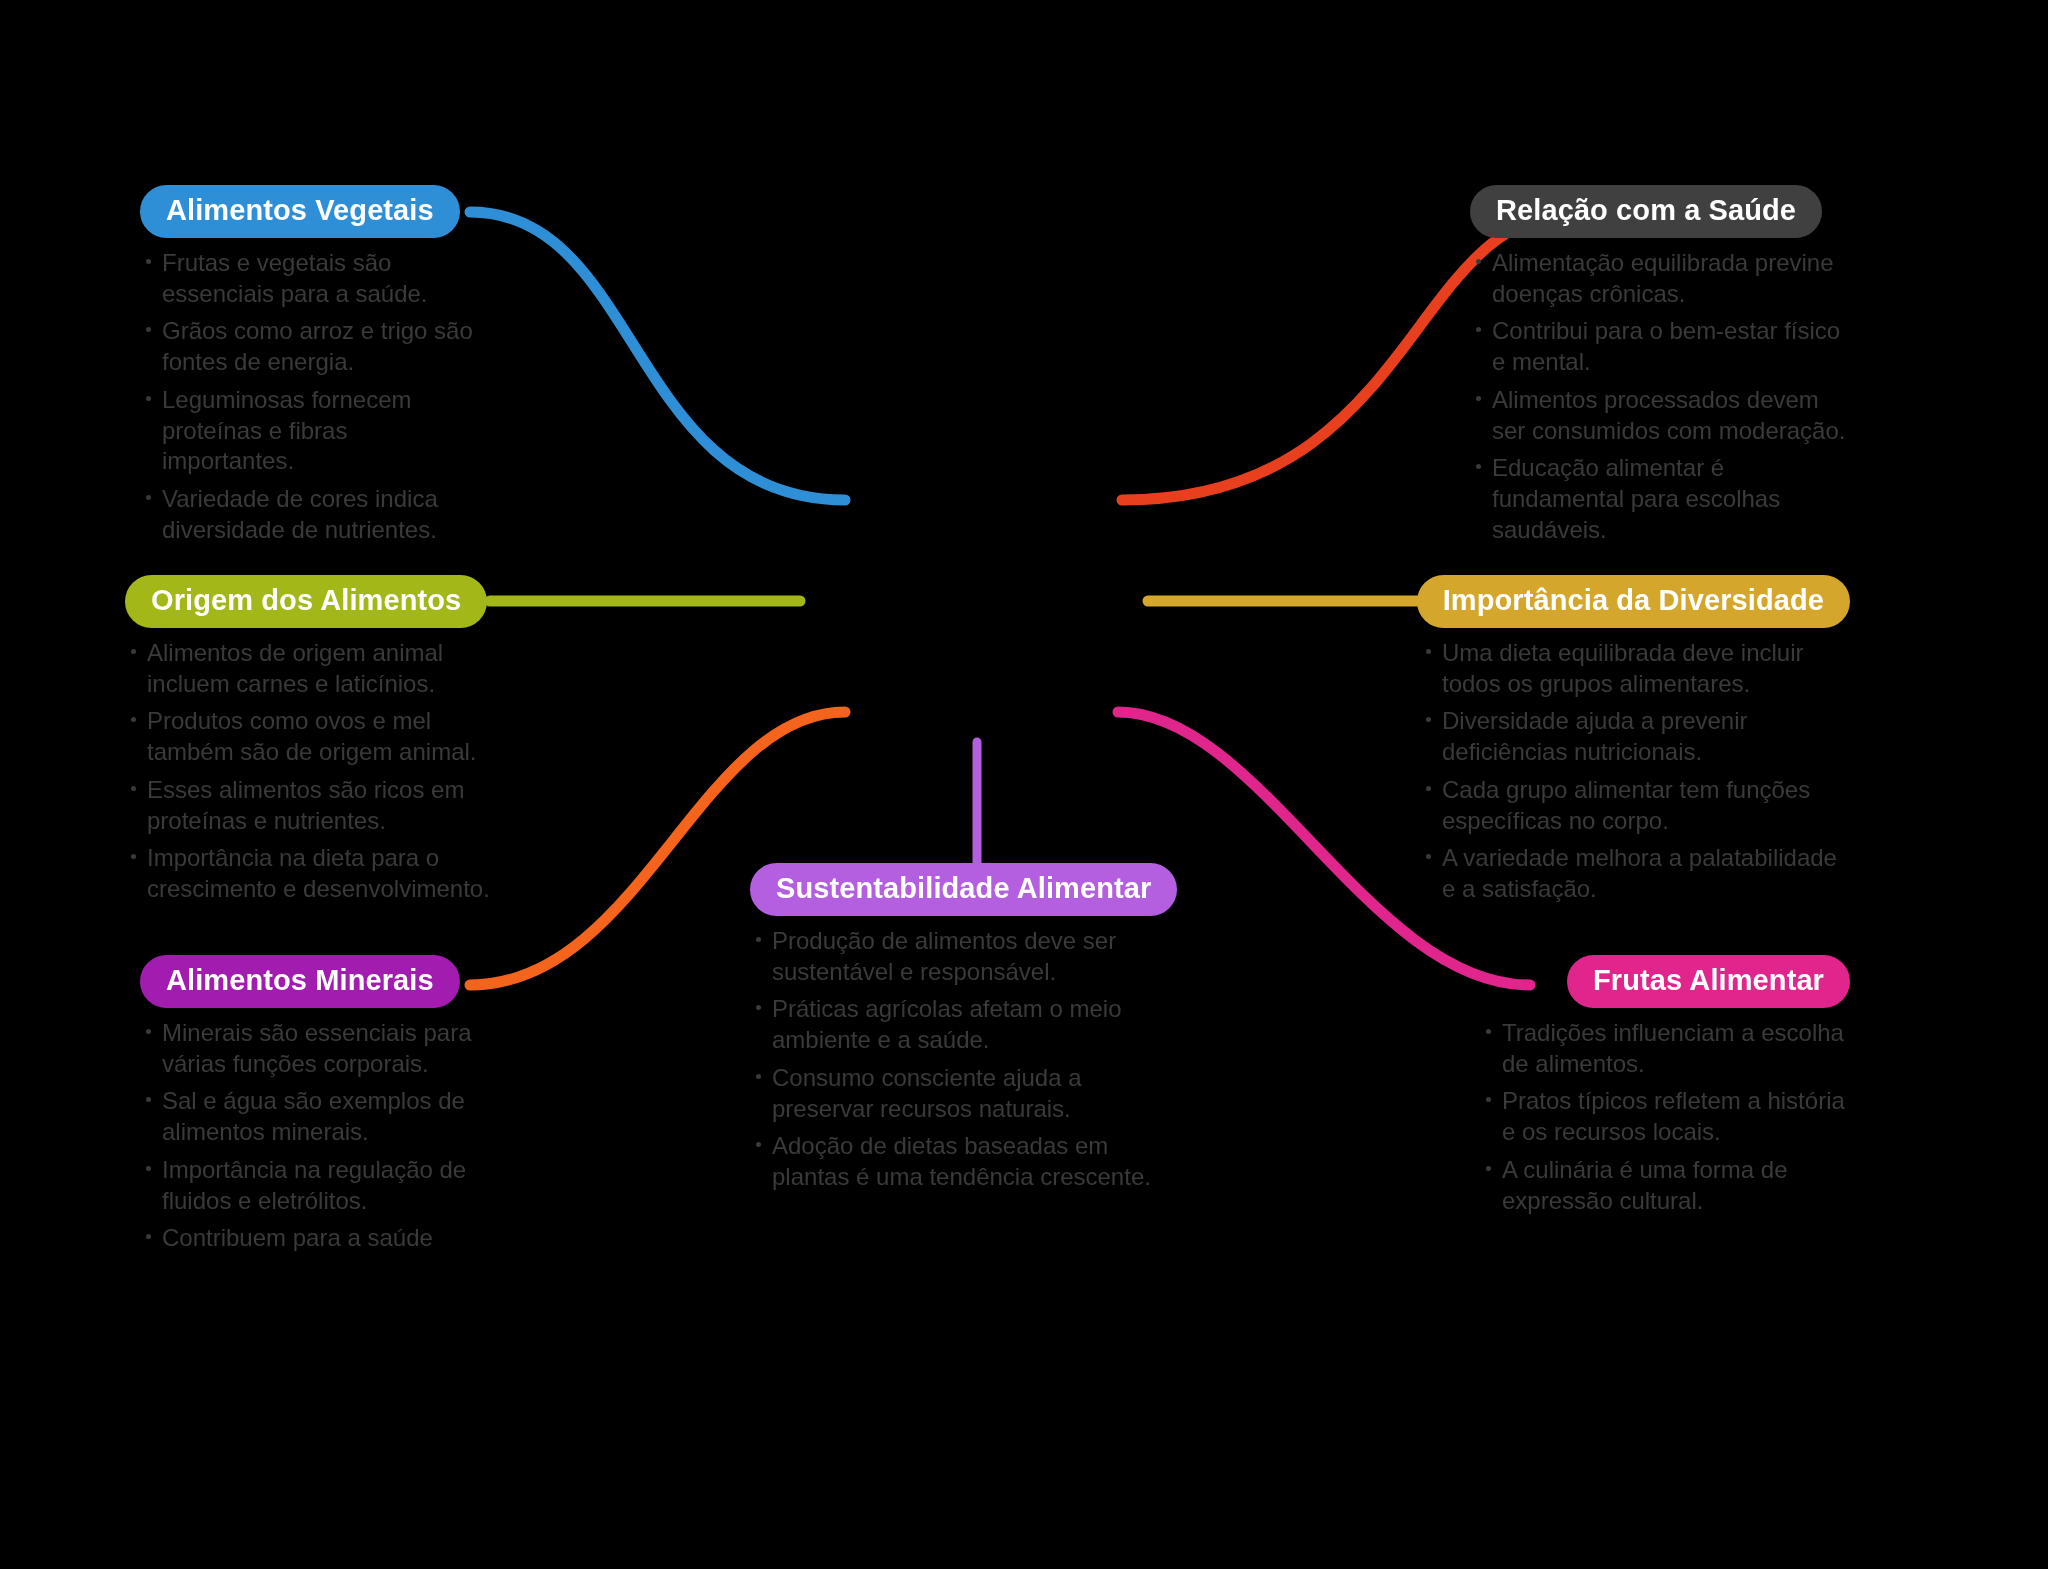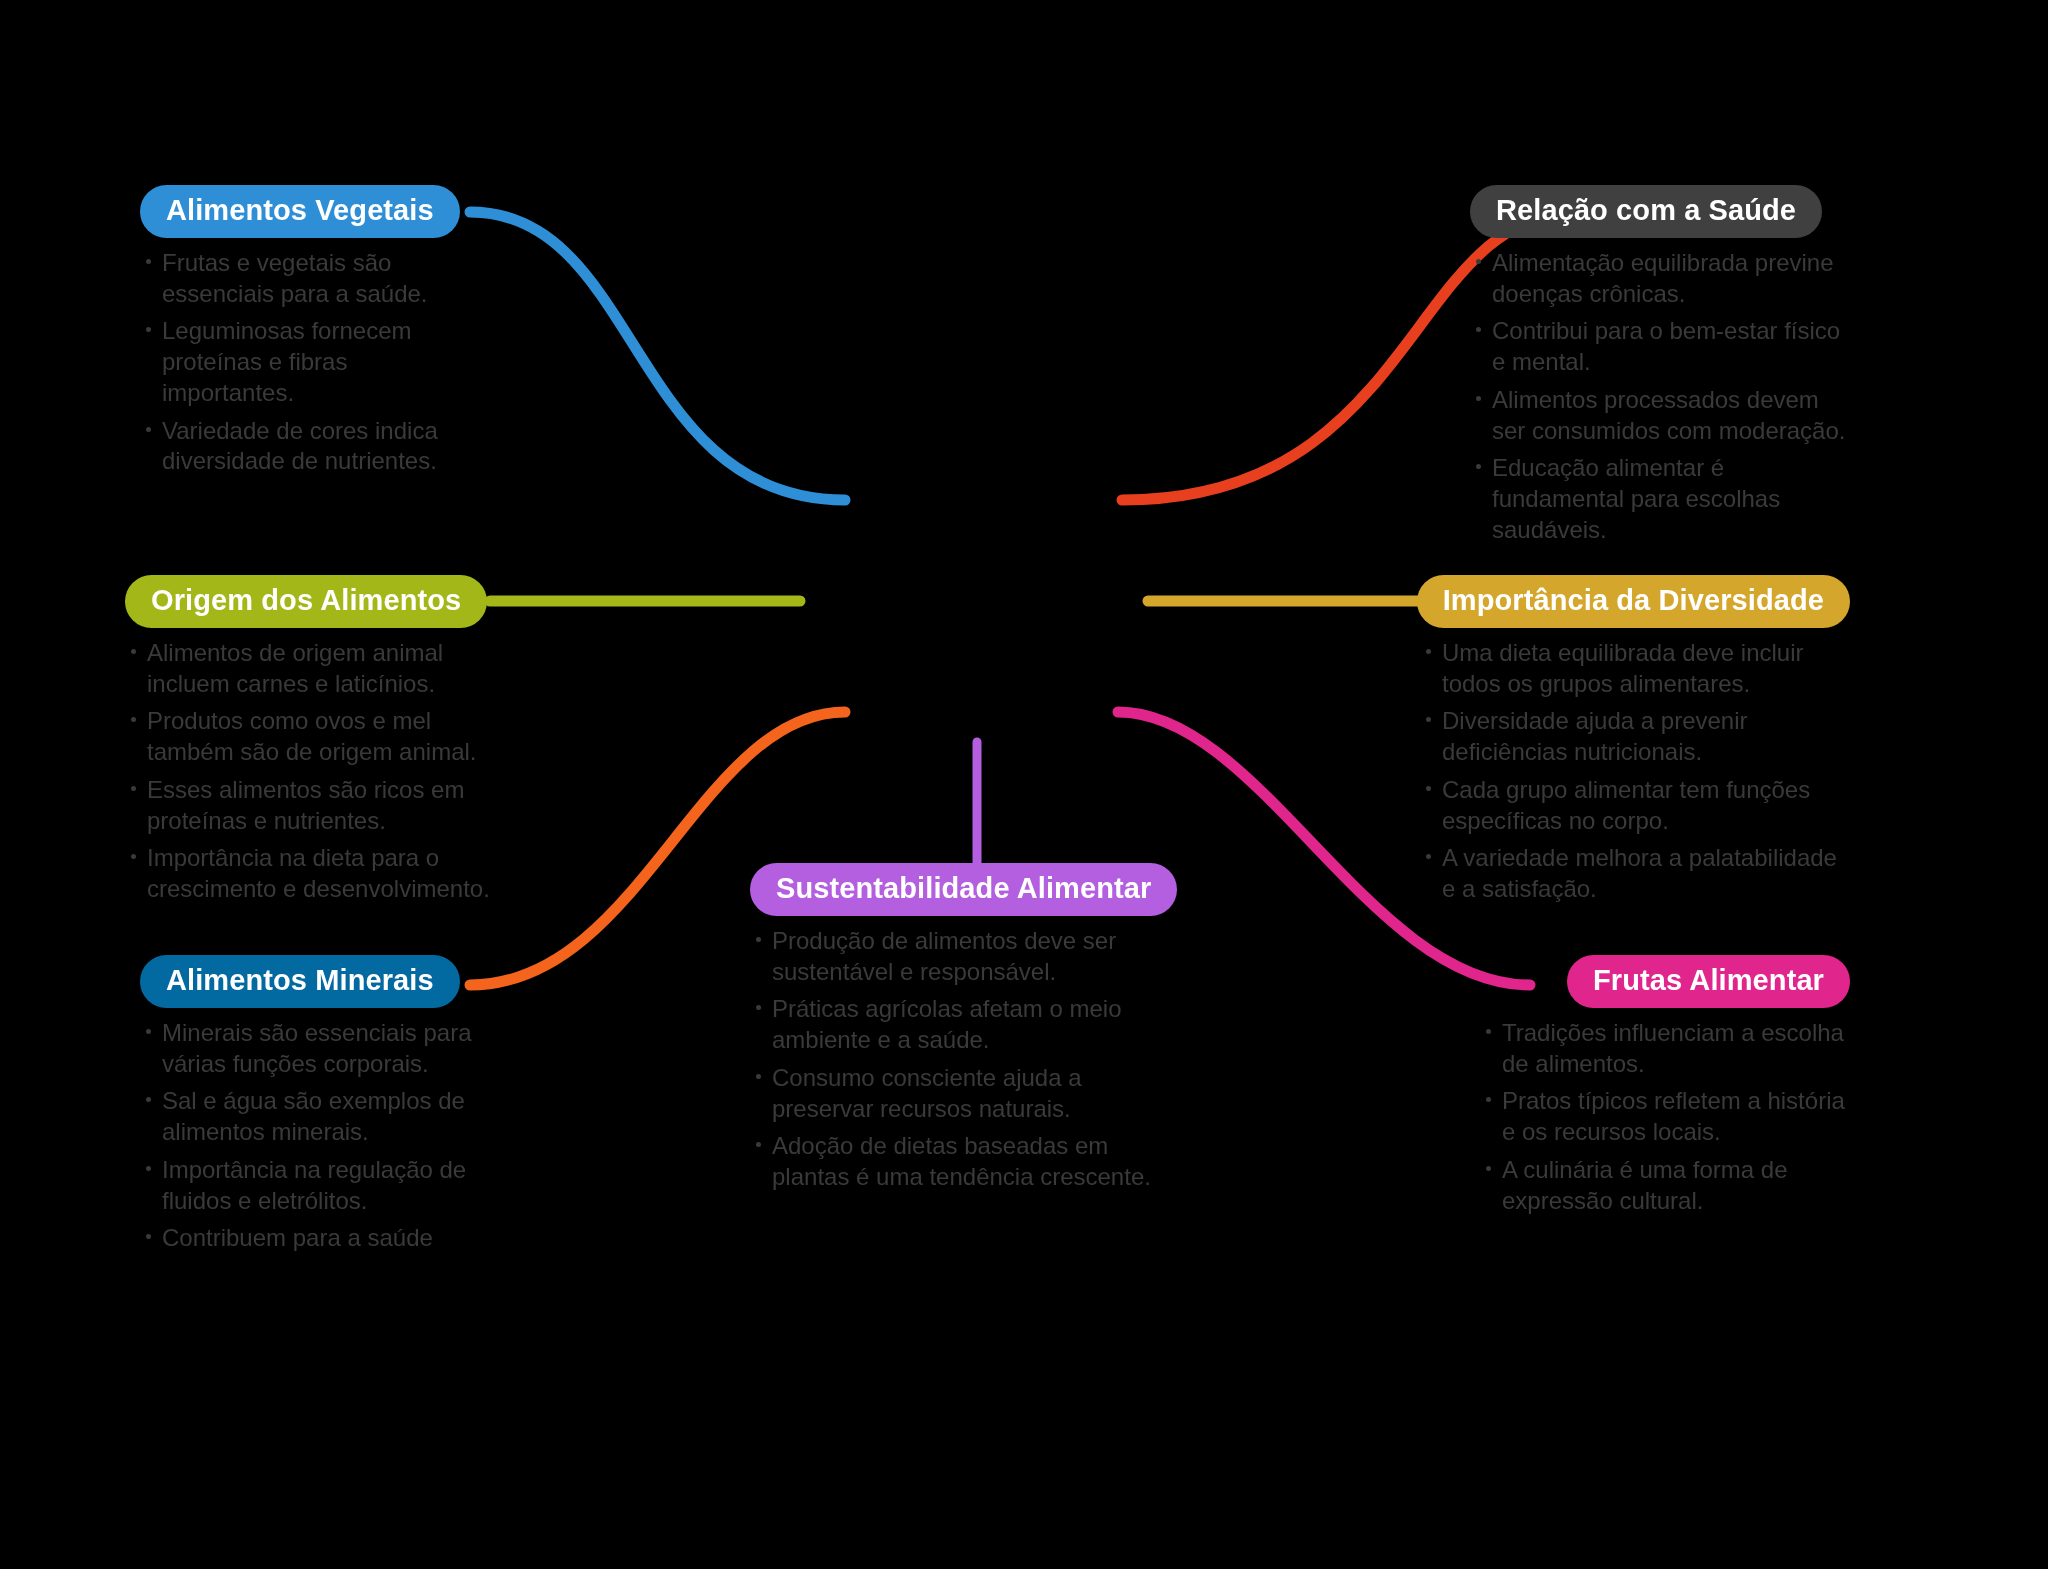--- a/index.html
+++ b/index.html
@@ -107,20 +107,21 @@
   </svg>
 
   <div id="center-icon">🍽</div>
 
   <div class="branch" style="left:140px; top:185px; width:340px;">
     <div class="pill-row">
       <div class="pill" style="background:#2E8FD6;">Alimentos Vegetais</div>
     </div>
     <ul class="items">
       <li>Frutas e vegetais são essenciais para a saúde.</li>
+      <li>Grãos como arroz e trigo são fontes de energia.</li>
       <li>Leguminosas fornecem proteínas e fibras importantes.</li>
       <li>Variedade de cores indica diversidade de nutrientes.</li>
     </ul>
   </div>
 
   <div class="branch" style="left:1470px; top:185px; width:380px;">
     <div class="pill-row">
       <div class="pill" style="background:#404040;">Relação com a Saúde</div>
     </div>
     <ul class="items">
@@ -150,21 +151,21 @@
     <ul class="items">
       <li>Uma dieta equilibrada deve incluir todos os grupos alimentares.</li>
       <li>Diversidade ajuda a prevenir deficiências nutricionais.</li>
       <li>Cada grupo alimentar tem funções específicas no corpo.</li>
       <li>A variedade melhora a palatabilidade e a satisfação.</li>
     </ul>
   </div>
 
   <div class="branch" style="left:140px; top:955px; width:360px;">
     <div class="pill-row">
-      <div class="pill" style="background:#0369a1;">Alimentos Minerais</div>
+      <div class="pill" style="background:#a21caf;">Alimentos Minerais</div>
     </div>
     <ul class="items">
       <li>Minerais são essenciais para várias funções corporais.</li>
       <li>Sal e água são exemplos de alimentos minerais.</li>
       <li>Importância na regulação de fluidos e eletrólitos.</li>
       <li>Contribuem para a saúde óssea e muscular.</li>
     </ul>
   </div>
 
   <div class="branch" style="left:750px; top:863px; width:420px;">

